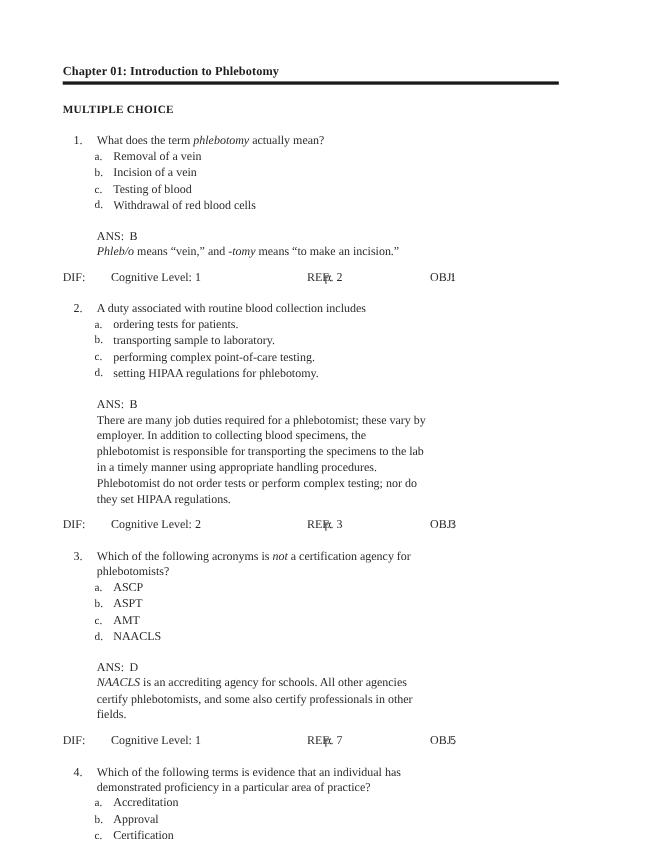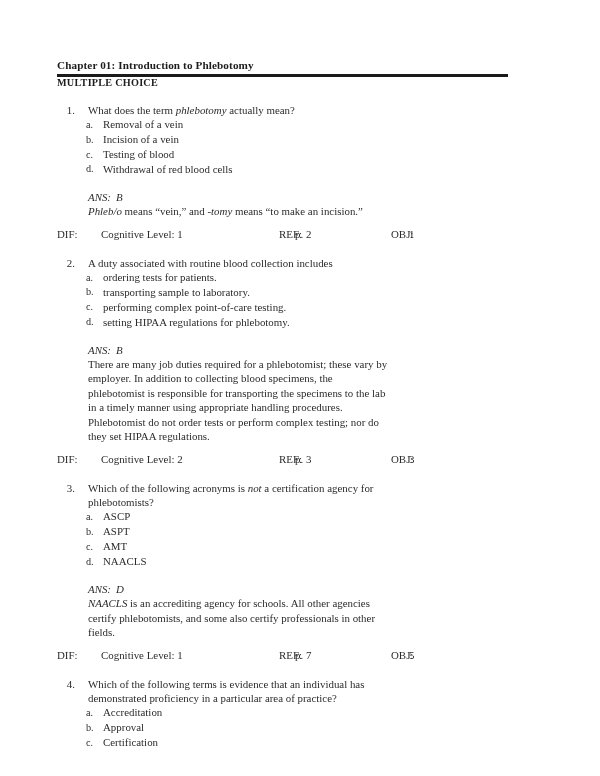--- a/index.html
+++ b/index.html
@@ -38,20 +38,21 @@
   }
   .header-rule {
     margin-top: 1px;
     width: 451px;
     height: 2.6px;
     background: #1a1a1a;
   }
 
   
   .section-heading {
+    margin-top: 18px;
     font-weight: bold;
     font-size: 10.2px;
     letter-spacing: 0.25px;
     color: #1d1d1d;
   }
 
   
   .question-block {
     margin-top: 15px;
     font-size: 10.9px;
@@ -94,21 +95,20 @@
     padding-left: 6px;
   }
 
   .ans-block {
     margin-top: 13px;
     padding-left: 31px;
     max-width: 420px;
   }
   .ans-line {
     white-space: nowrap;
-    font-style: italic;
   }
   .ans-letter { padding-left: 5px; }
   .rationale {
     margin-top: 0;
   }
 
   .meta-row {
     margin-top: 8px;
     padding-left: 31px;
     position: relative;

